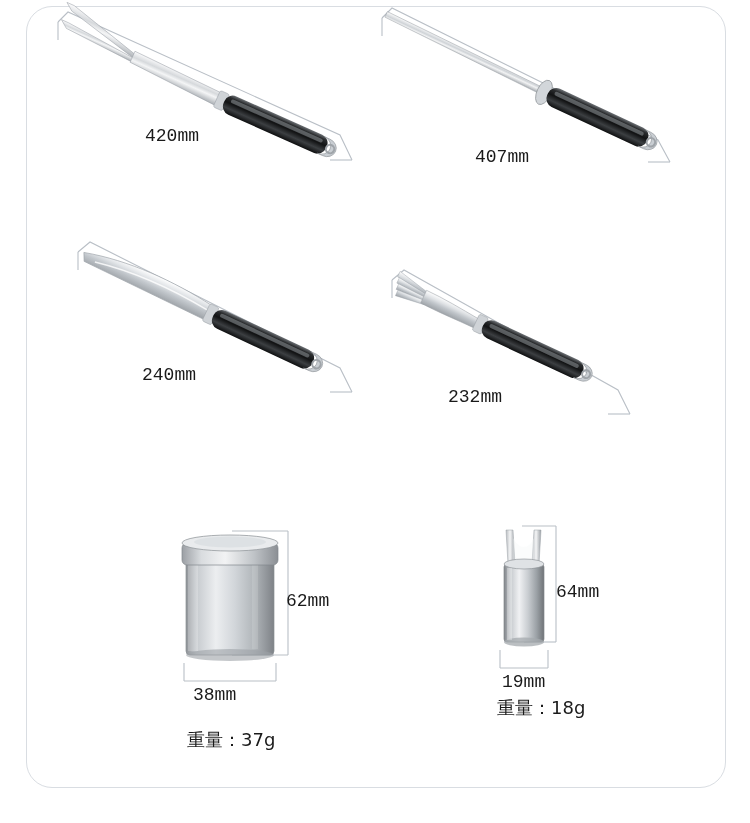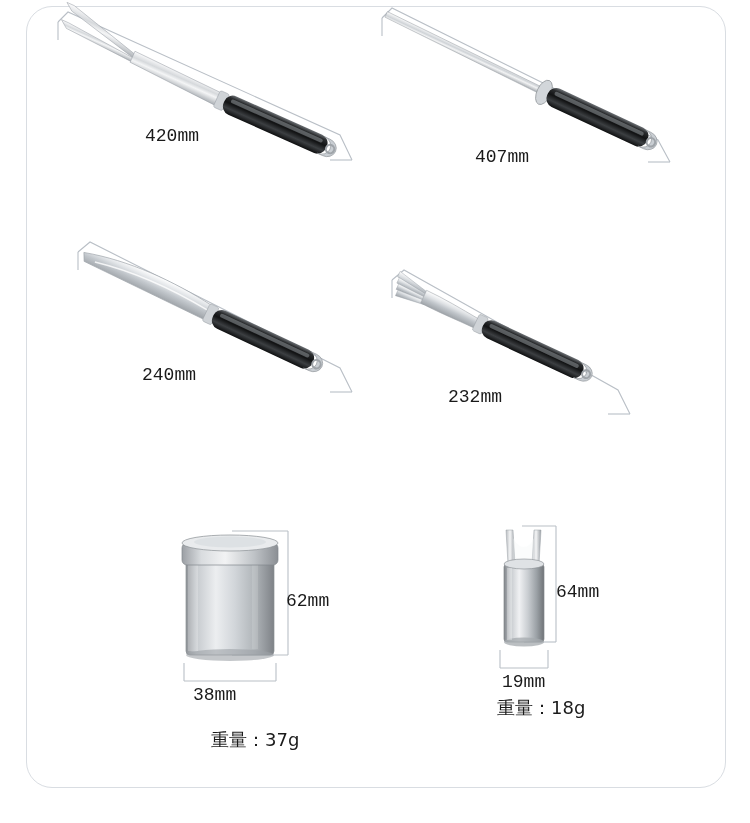--- a/index.html
+++ b/index.html
@@ -243,21 +243,21 @@
       <ellipse cx="70" cy="132" rx="44" ry="6" fill="#9da2a7" opacity="0.6"></ellipse>
       <rect x="28" y="40" width="10" height="88" fill="#ffffff" opacity="0.22"></rect>
       <rect x="92" y="42" width="6" height="84" fill="#ffffff" opacity="0.14"></rect>
 
       <rect x="22" y="20" width="96" height="22" rx="5" fill="url(#g-can-lid)" stroke="#83888d" stroke-width="0.7"></rect>
       <ellipse cx="70" cy="20" rx="48" ry="8" fill="#e9ebed" stroke="#8a8f94" stroke-width="0.7"></ellipse>
       <ellipse cx="70" cy="19" rx="36" ry="5.4" fill="#dadee1" opacity="0.8"></ellipse>
     </svg>
     <div class="dim-label" style="left:126px; top:68px;">62mm</div>
     <div class="dim-label" style="left:33px; top:162px;">38mm</div>
-    <div class="weight-label" style="left:27px; top:205px;margin-left:24px;">重量：37g</div>
+    <div class="weight-label" style="left:27px; top:205px;">重量：37g</div>
   </div>
 
   <div class="item" style="left:480px; top:520px; width:200px; height:220px;">
     <svg width="200" height="170" viewBox="0 0 200 170">
       <defs>
         <linearGradient id="g-tube" x1="0" y1="0" x2="1" y2="0">
           <stop offset="0%" stop-color="#7f8388"></stop>
           <stop offset="15%" stop-color="#c3c7cb"></stop>
           <stop offset="38%" stop-color="#f0f1f3"></stop>
           <stop offset="60%" stop-color="#c9cdd1"></stop>

